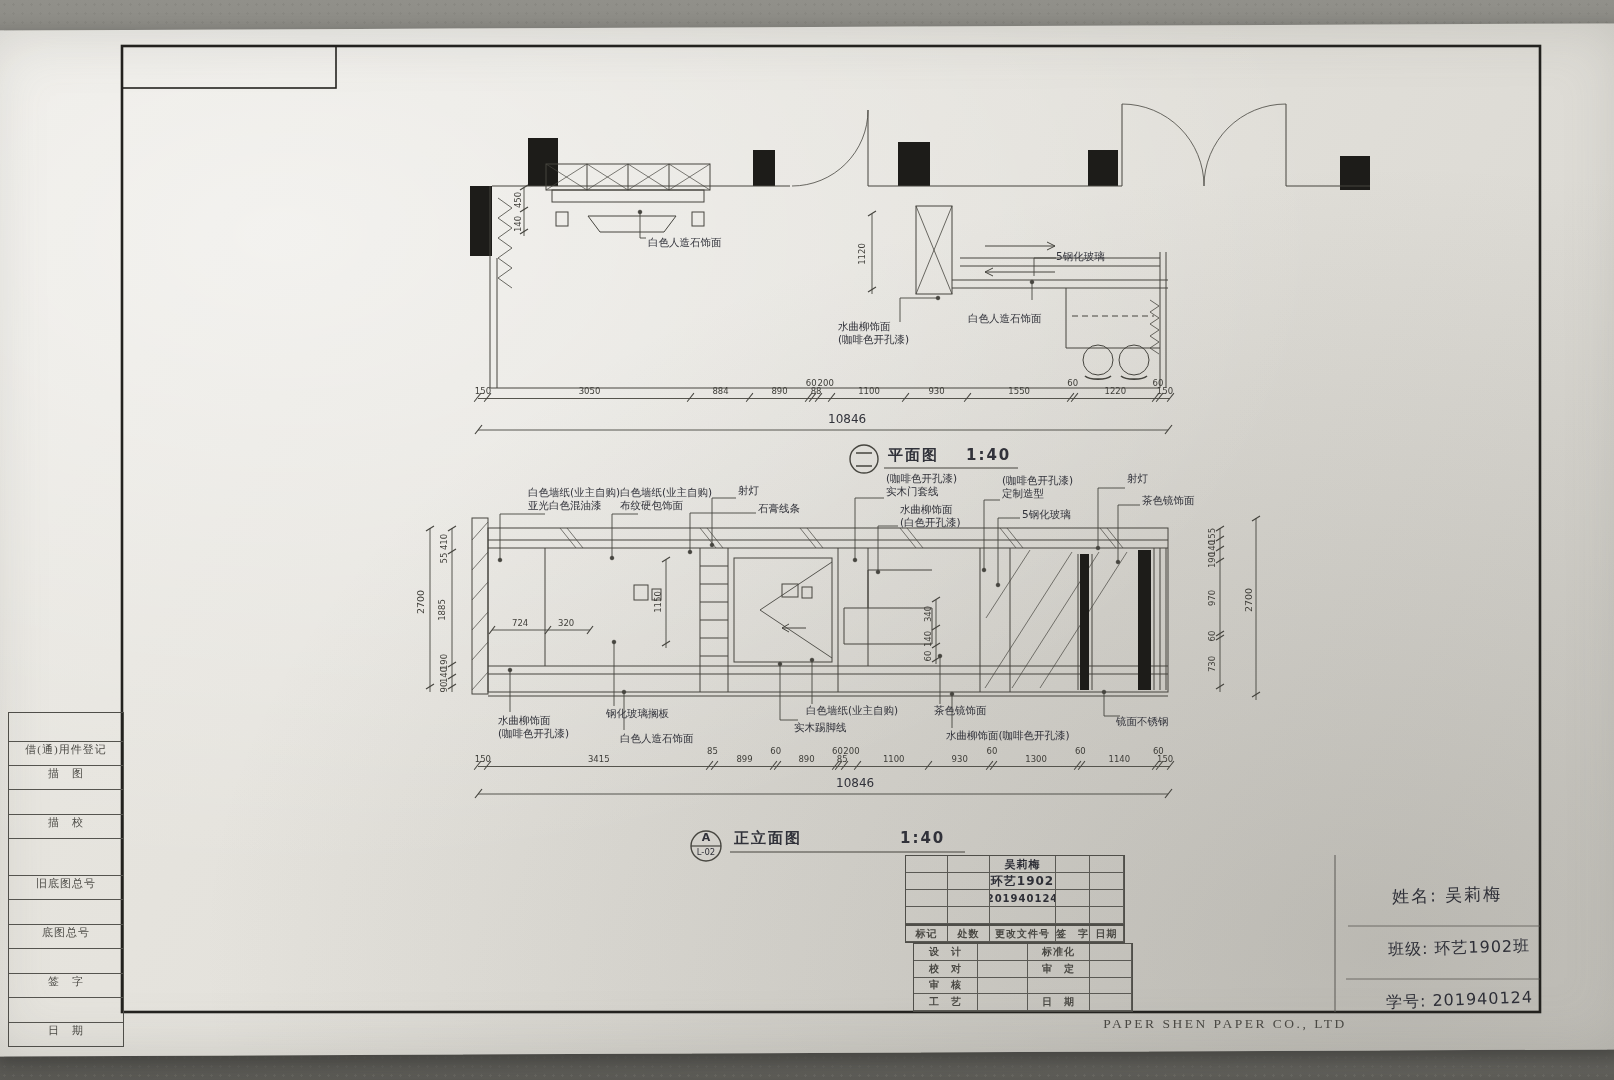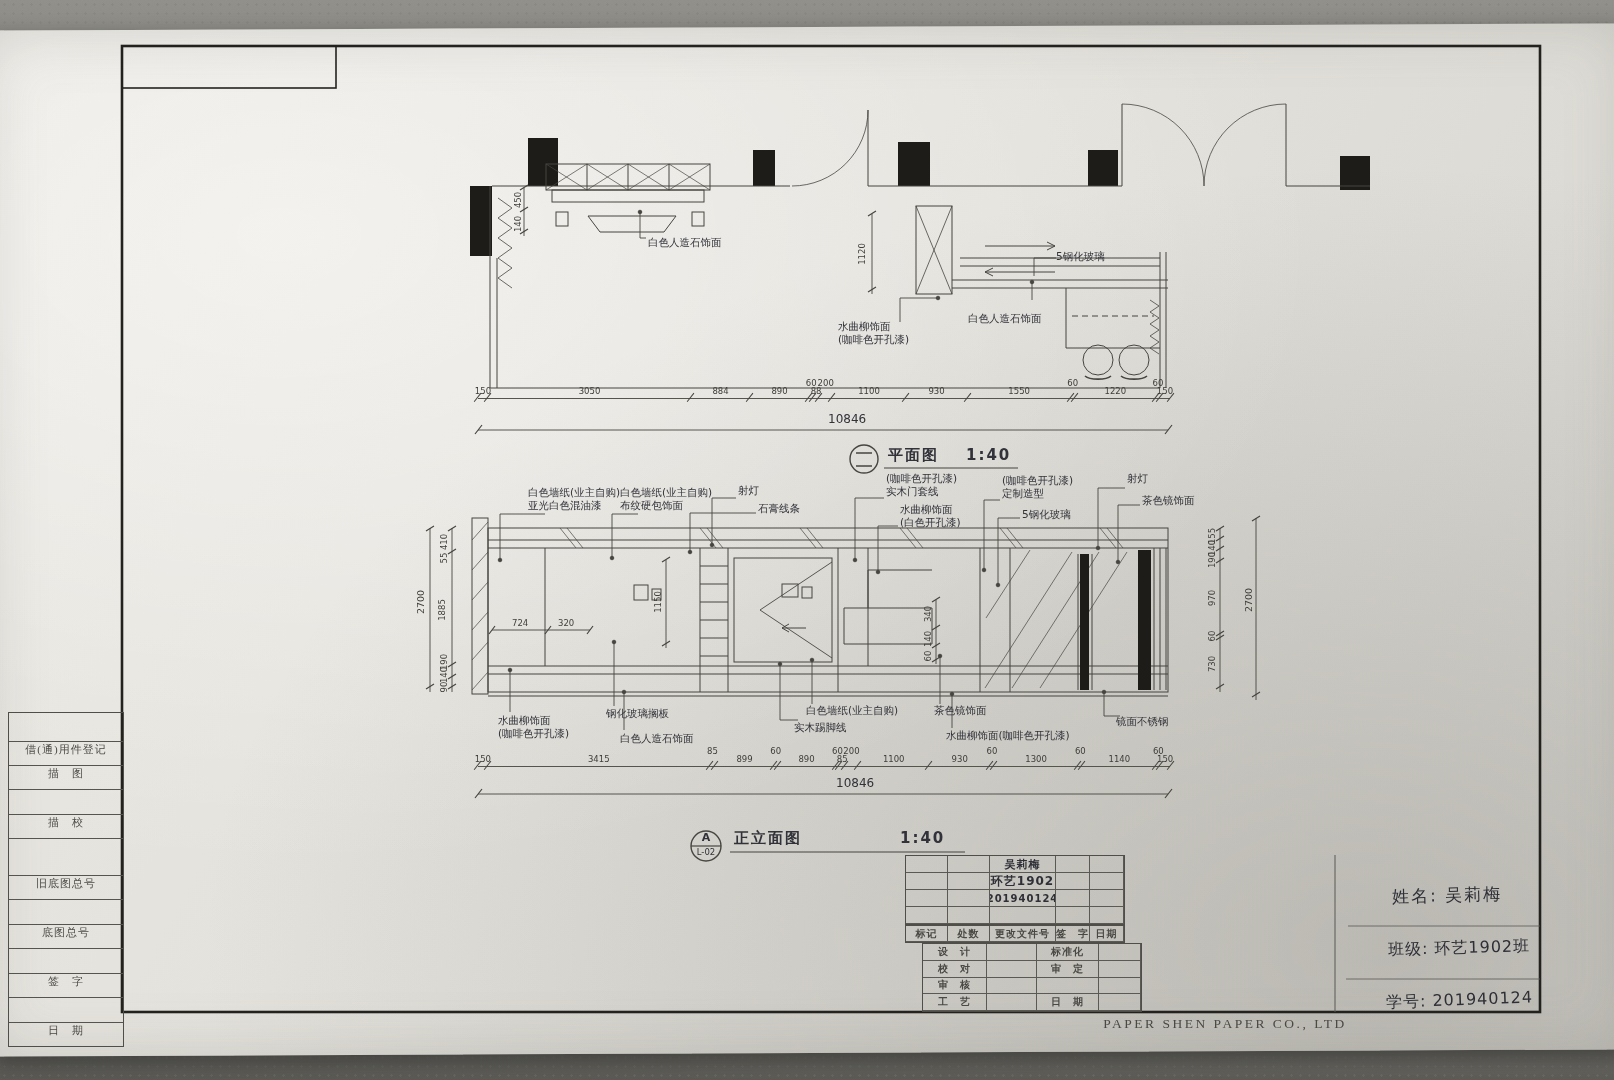--- a/index.html
+++ b/index.html
@@ -455,21 +455,21 @@
     <div class="box" style="left:0;top:70px;width:220px;height:18px">
       <div class="grid" style="grid-template-columns:42px 42px 66px 34px 1fr;">
         <div class="cell">标记</div>
         <div class="cell">处数</div>
         <div class="cell">更改文件号</div>
         <div class="cell">签　字</div>
         <div class="cell">日期</div>
       </div>
     </div>
 
-    <div class="box" style="left:17px;top:88px;width:220px;height:69px">
+    <div class="box" style="left:8px;top:88px;width:220px;height:69px">
       <div class="grid" style="grid-template-columns:64px 50px 62px 1fr;grid-template-rows:repeat(4,1fr);">
         <div class="cell">设　计</div>
         <div class="cell"></div>
         <div class="cell">标准化</div>
         <div class="cell"></div>
         <div class="cell">校　对</div>
         <div class="cell"></div>
         <div class="cell">审　定</div>
         <div class="cell"></div>
         <div class="cell">审　核</div>

